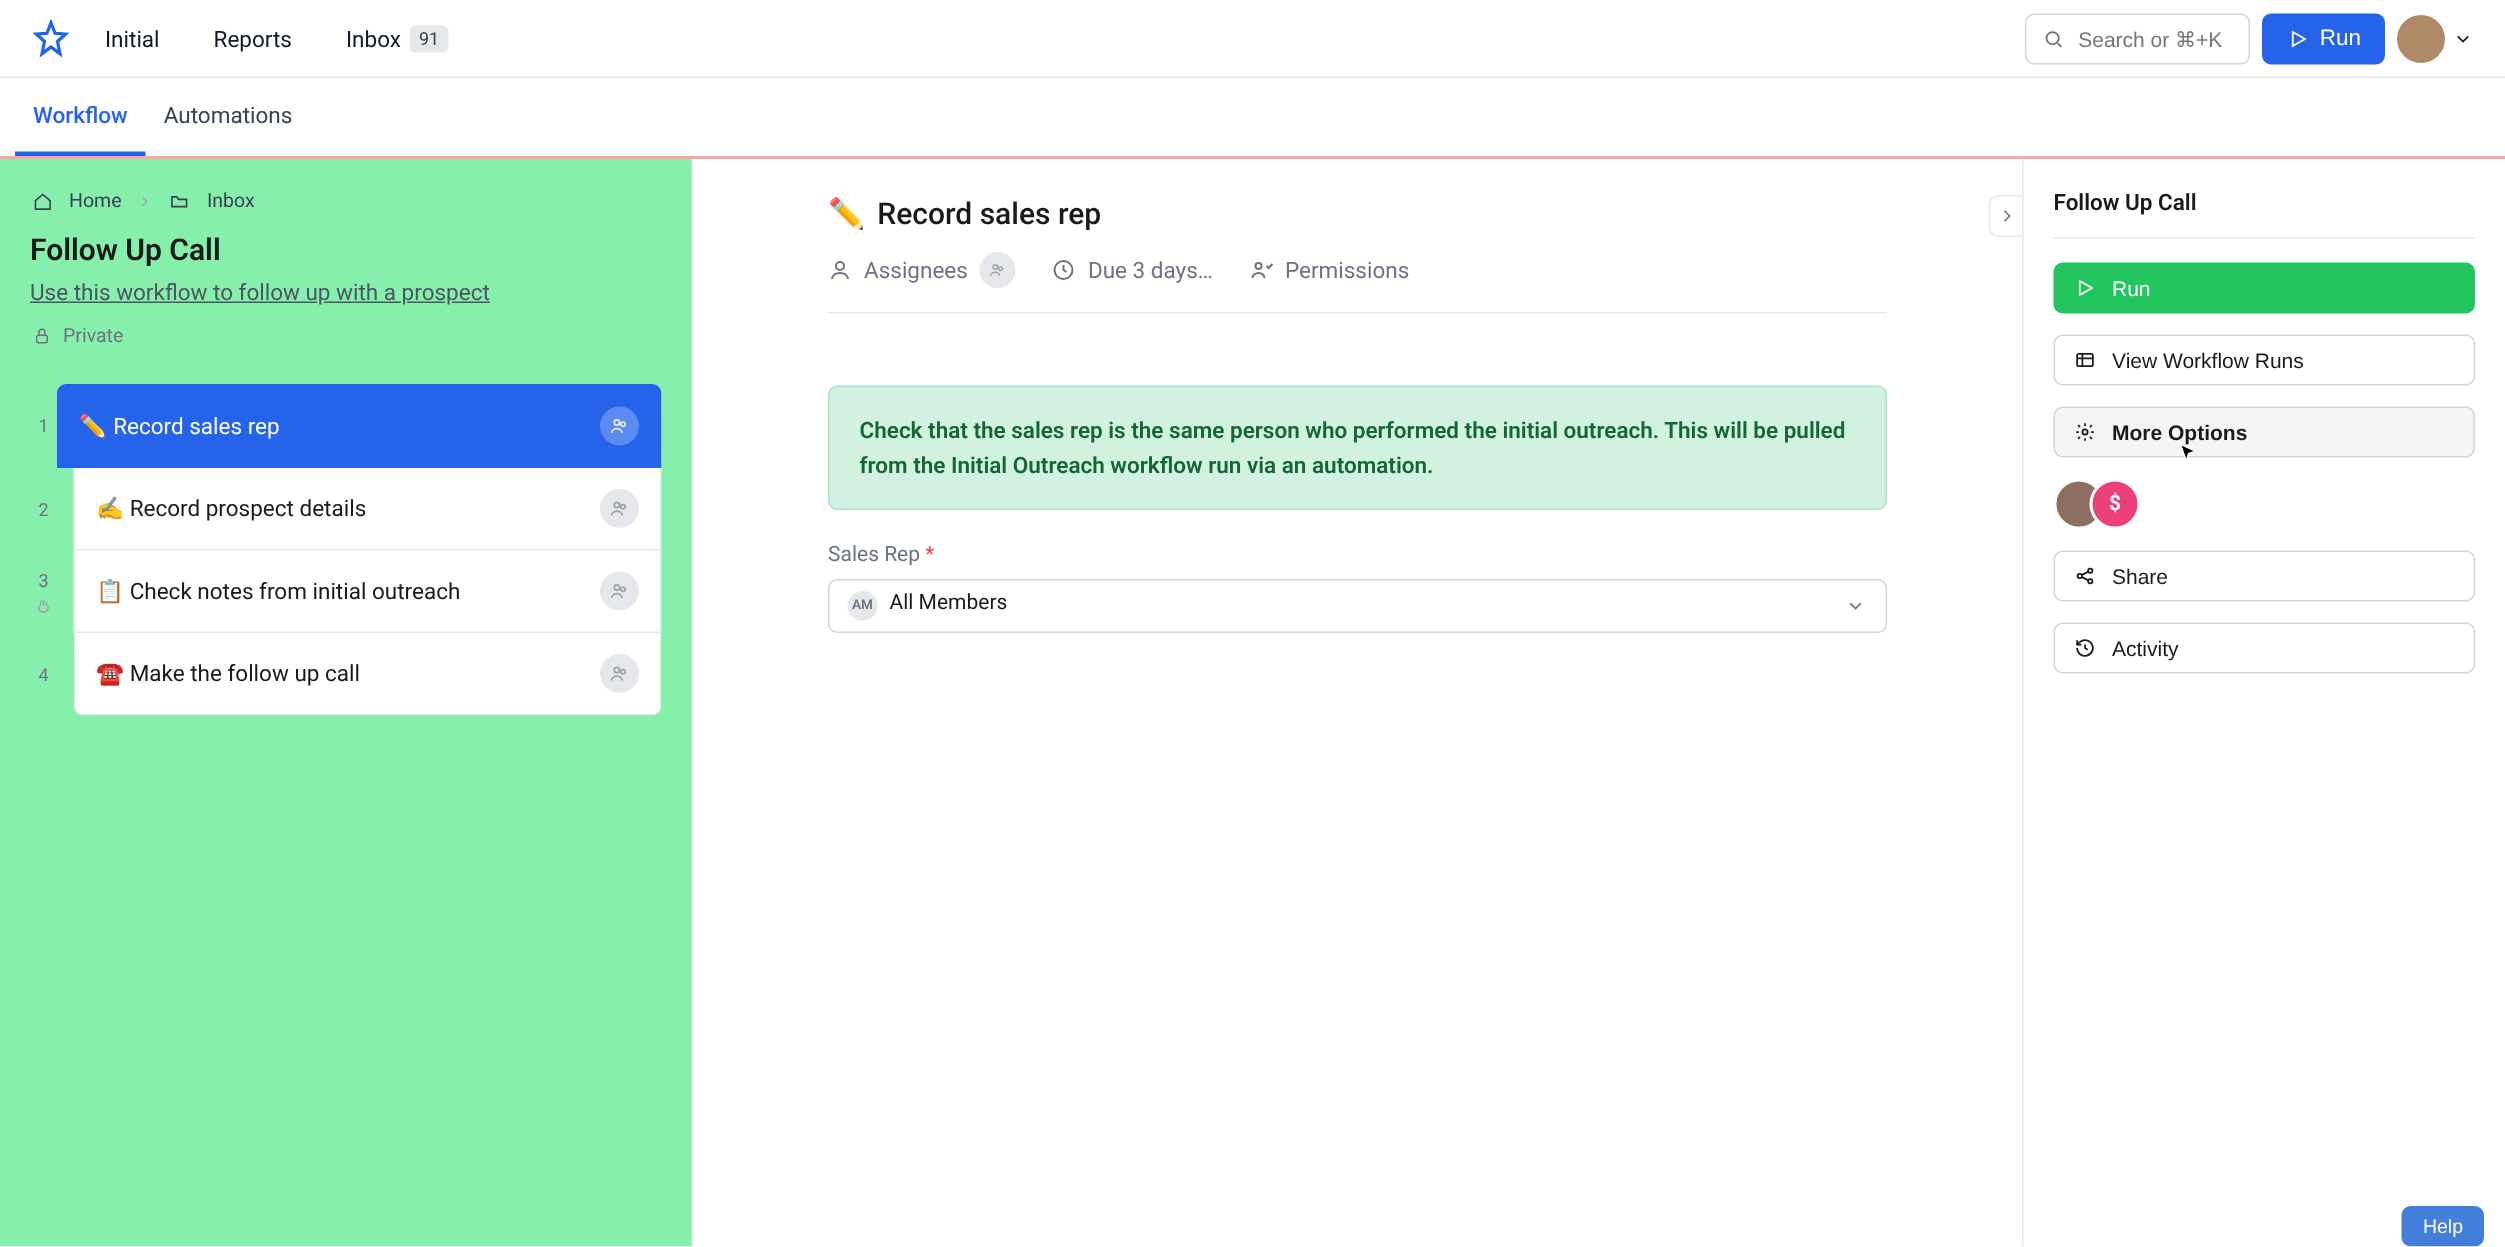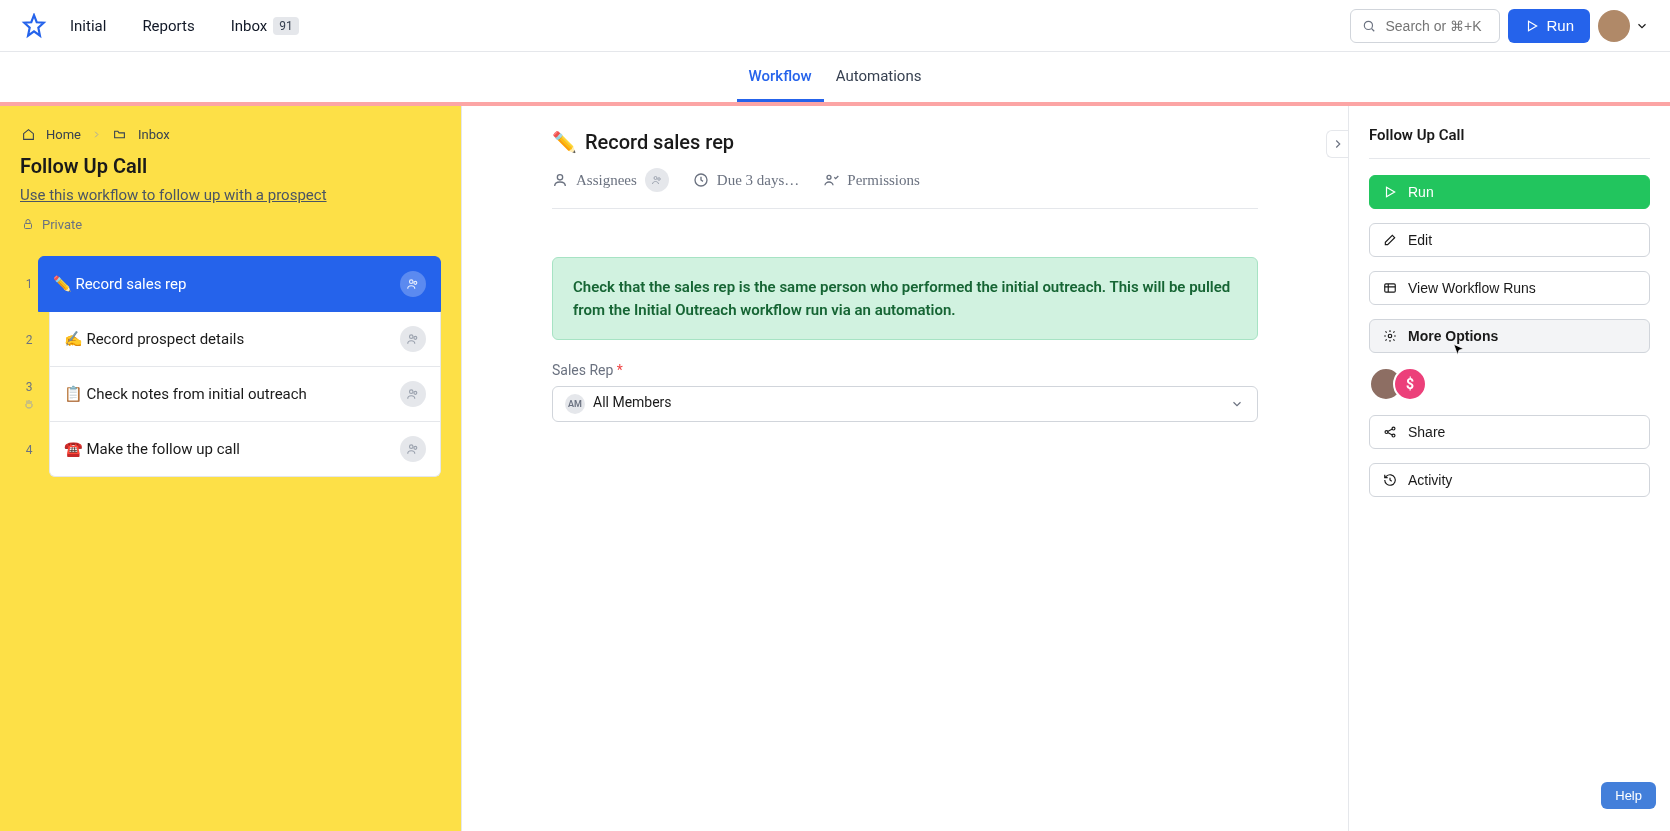--- a/index.html
+++ b/index.html
@@ -77,23 +77,22 @@
     }
     .avatar-img {
       width:32px; height:32px; border-radius:50%;
       background:#b08968;
     }
 
     
     .tabsbar {
       display:flex;
       height: 54px;
-      border-bottom: 4px solid #fca5a5;
+      border-bottom: 2px solid #fca5a5;
       padding: 0 10px;
-      justify-content: center;
     }
     .tab {
       padding: 0 12px;
       display:flex; align-items:center;
       font-size: 15px;
       color: #374151;
       height:100%;
       border-bottom: 3px solid transparent;
       cursor:pointer;
     }
@@ -103,21 +102,21 @@
       font-weight: 500;
     }
 
     
     .main {
       display:flex;
       height: calc(100% - 52px - 54px);
     }
     .col-left {
       width: 462px;
-      background: #fde047;
+      background: #86efac;
       border-right: 1px solid #e5e7eb;
       padding: 20px;
     }
     .col-mid {
       flex:1;
       padding: 24px 90px 24px 90px;
       position:relative;
     }
     .col-right {
       width: 322px;
@@ -216,21 +215,20 @@
       font-weight: 500;
       margin-bottom: 14px;
       display:flex; align-items:center; gap:8px;
     }
     .metabar {
       display:flex; align-items:center; gap:24px;
       padding-bottom: 16px;
       border-bottom: 1px solid #e5e7eb;
       color: #6b7280;
       font-size:15px;
-      font-family:Liberation Serif, serif;
     }
     .metabar .meta-item {
       display:flex; align-items:center; gap:8px;
       cursor:pointer;
     }
     .callout {
       margin-top: 48px;
       background: #d1f2e0;
       border: 1px solid #a7e3c4;
       border-radius: 6px;
@@ -321,21 +319,21 @@
     .avatar-stack .av + .av {
       margin-left: -10px;
     }
     .av1 { background:#8d6e63;}
     .av2 { background:#ec407a; display:flex; align-items:center; justify-content:center; color:#fff; font-weight:700;}
 
     
     .help-btn {
       position:absolute;
       right: 14px;
-      bottom: 22px;
+      bottom: 0;
       background:#437fda;
       color:#fff;
       border:none;
       border-radius:6px;
       padding:6px 14px;
       font-size:13px;
       cursor:pointer;
     }
 
     .icon {
@@ -588,28 +586,20 @@
       <span class="icon">
           <svg width="14" height="14" viewBox="0 0 24 24" fill="none" stroke="currentColor" stroke-width="2">
             <path d="m6 4 14 8-14 8V4z"></path>
           </svg>
         </span>
       <span>Run</span>
     </button>
     <button class="side-btn">
       <span class="icon">
           <svg width="14" height="14" viewBox="0 0 24 24" fill="none" stroke="currentColor" stroke-width="2">
-            <path d="M4 20h4L20 8l-4-4L4 16v4z"></path>
-          </svg>
-        </span>
-      <span>Edit</span>
-    </button>
-    <button class="side-btn">
-      <span class="icon">
-          <svg width="14" height="14" viewBox="0 0 24 24" fill="none" stroke="currentColor" stroke-width="2">
             <rect x="3" y="5" width="18" height="14" rx="2"></rect>
             <path d="M3 10h18M9 5v14"></path>
           </svg>
         </span>
       <span>View Workflow Runs</span>
     </button>
     <button class="side-btn hover" style="position:relative;font-weight:bold;">
       <span class="icon">
           <svg width="14" height="14" viewBox="0 0 24 24" fill="none" stroke="currentColor" stroke-width="2">
             <circle cx="12" cy="12" r="3"></circle>

